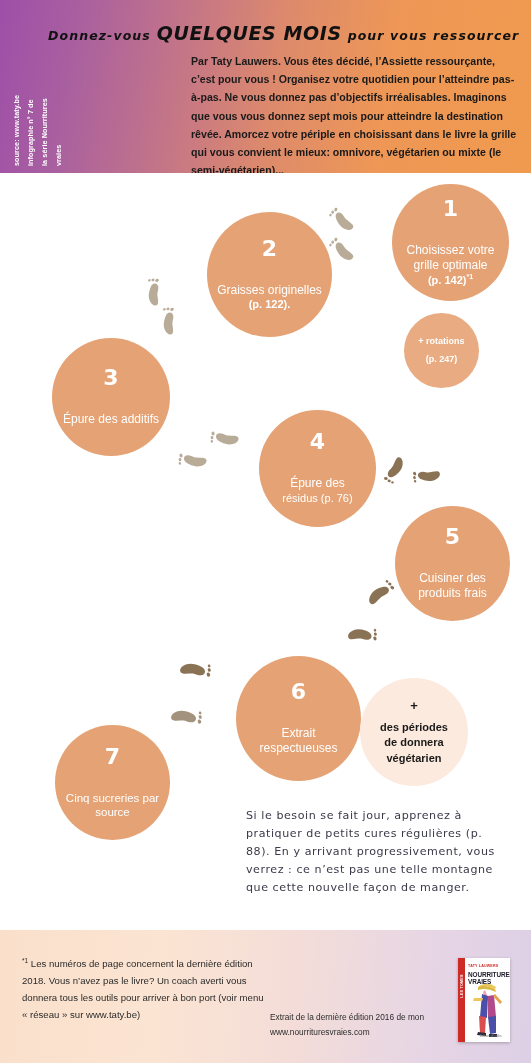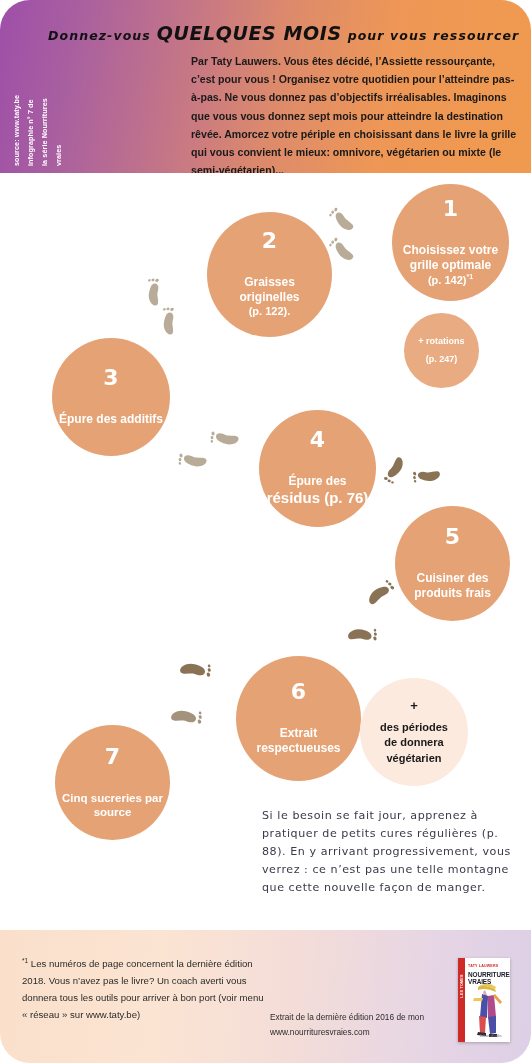--- a/index.html
+++ b/index.html
@@ -11,21 +11,20 @@
     font-family: "Liberation Sans", sans-serif;
     overflow: hidden;
   }
 
   #page {
     position: relative;
     width: 531px;
     height: 1063px;
     background: #ffffff;
     overflow: hidden;
-    border-radius: 30px;
   }
 
   
   .header {
     position: absolute;
     left: 0; top: 0;
     width: 531px;
     height: 173px;
     background: linear-gradient(100deg,
         #9e4fa8 0%,
@@ -118,21 +117,21 @@
   .bubble .num {
     font-family: "DejaVu Sans", sans-serif;
     font-weight: bold;
     font-size: 22px;
     line-height: 1;
     margin-bottom: 3px;
     letter-spacing: 0px;
   }
   .bubble .lbl {
     font-size: 12px;
-    font-weight: bold;
+    font-weight: normal;
     padding: 0 6px;
     line-height: 1.25;
     margin-top: 20px;
   }
   .bubble .pg {
     font-size: 11px;
     font-weight: bold;
   }
   .bubble .sup { font-size: 7px; vertical-align: super; }
 
@@ -173,21 +172,21 @@
 
   .foot {
     position: absolute;
     width: 26px;
     height: 34px;
   }
   .foot svg { width: 100%; height: 100%; display: block; }
 
   .handnote {
     position: absolute;
-    left: 262px;
+    left: 246px;
     top: 634px;
     width: 252px;
     color: #3a3a4a;
     font-family: "DejaVu Sans", sans-serif;
     font-size: 11.1px;
     line-height: 1.62;
     letter-spacing: 0.55px;
   }
 
   
@@ -432,21 +431,21 @@
 
     <div class="bubble" style="left:52px; top:165px; width:118px; height:118px;">
       <div class="num">3</div>
       <div class="lbl">Épure des additifs</div>
     </div>
 
     <div class="bubble" style="left:259px; top:237px; width:117px; height:117px;">
       <div class="num">4</div>
       <div class="lbl">
         <span>Épure des</span><br>
-        <span style="font-size:15px">résidus (p. 76)</span>
+        <span style="font-size:11px">résidus (p. 76)</span>
       </div>
     </div>
 
     <div class="bubble" style="left:395px; top:333px; width:115px; height:115px;">
       <div class="num">5</div>
       <div class="lbl">Cuisiner des produits frais</div>
     </div>
 
     <div class="bubble" style="left:236px; top:483px; width:125px; height:125px;">
       <div class="num">6</div>

